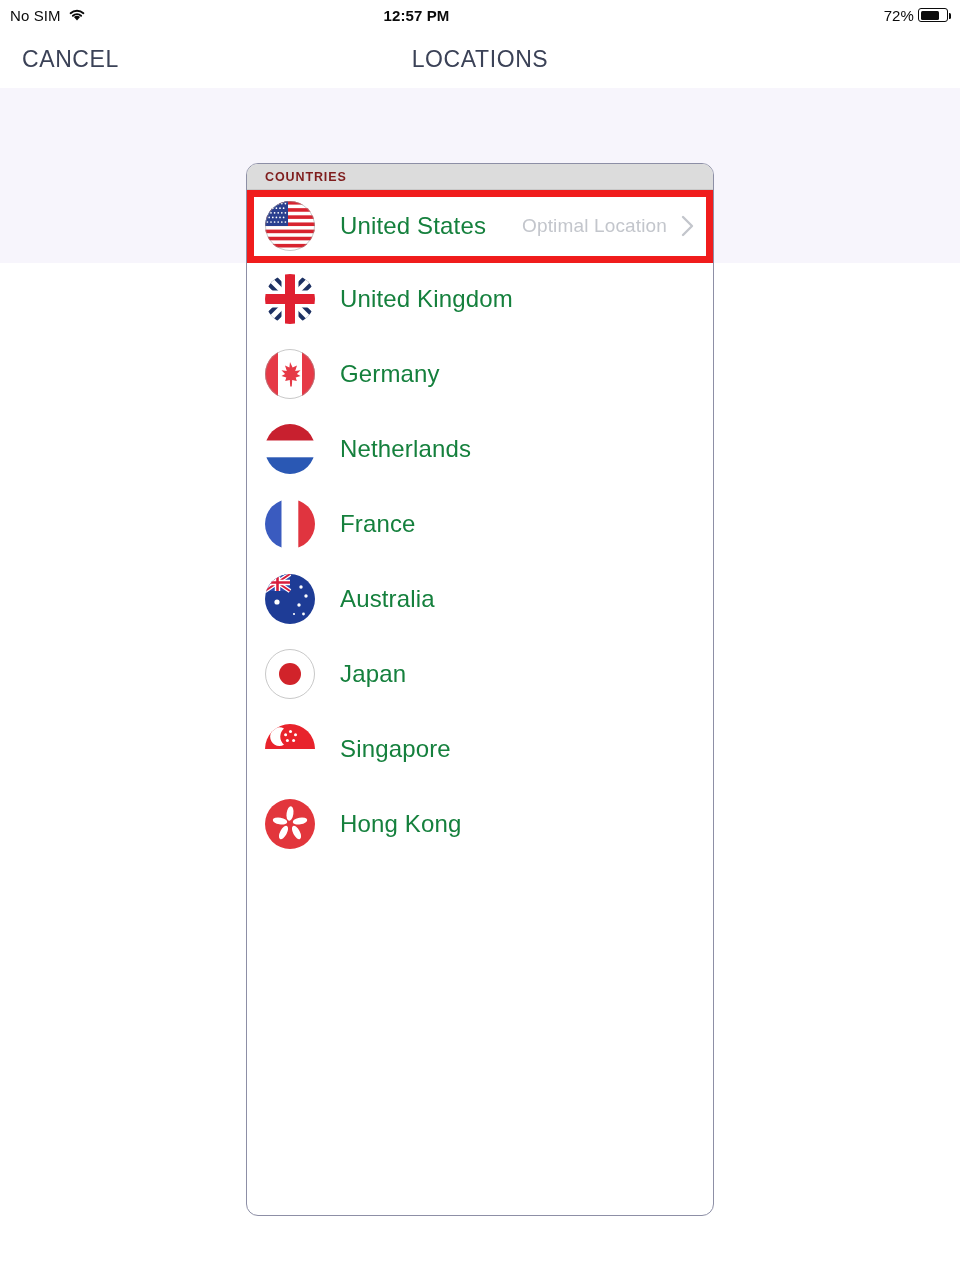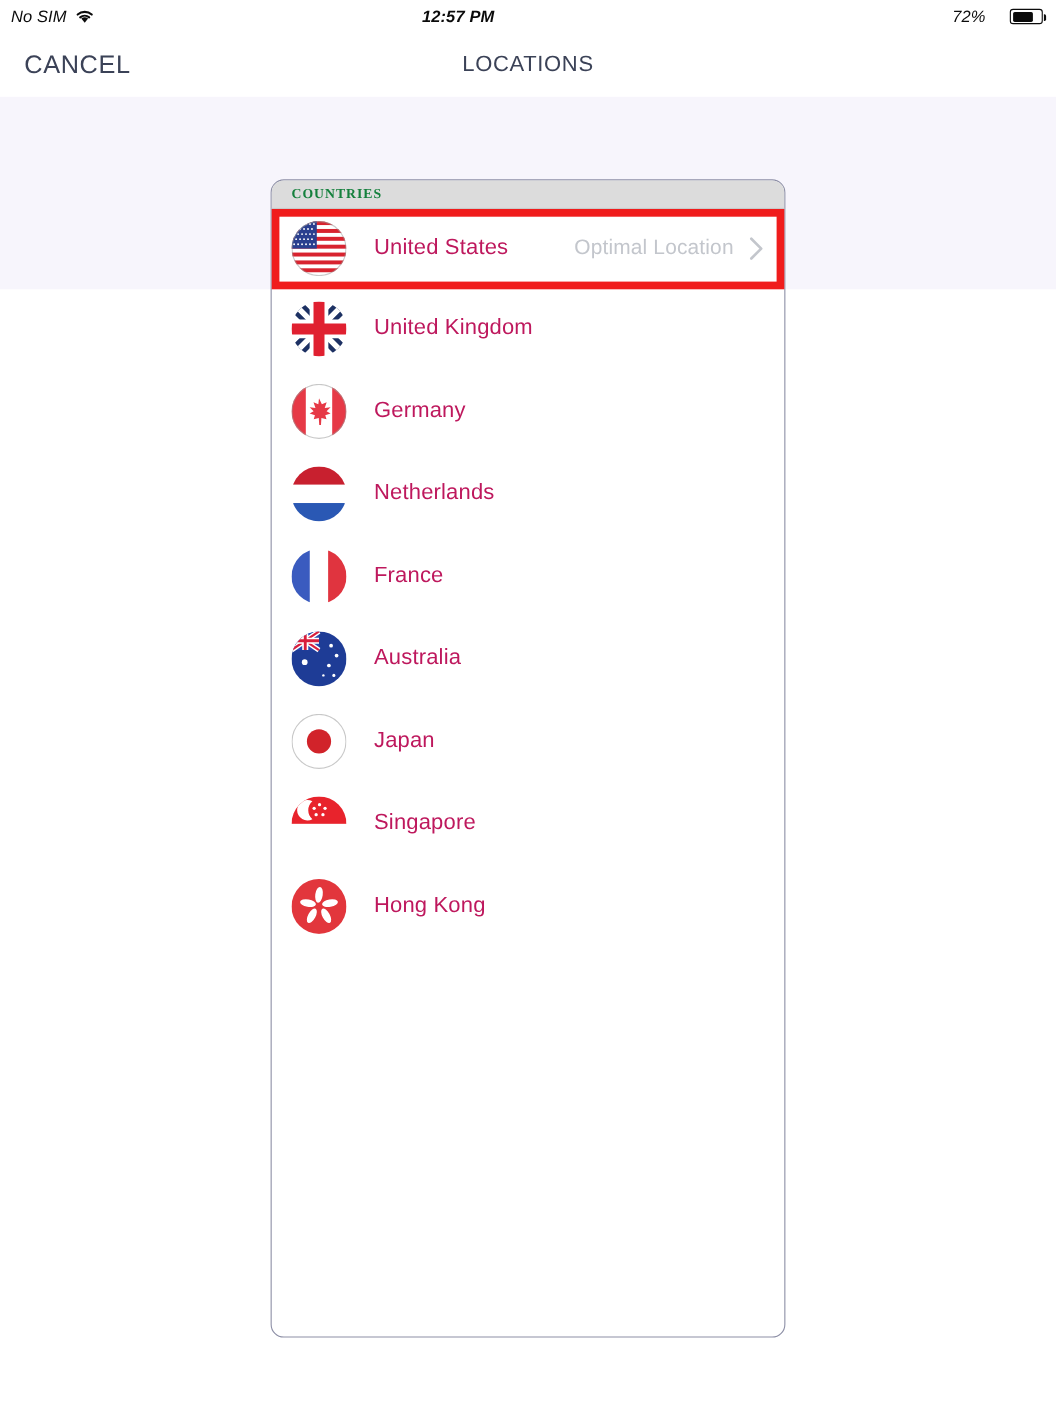--- a/index.html
+++ b/index.html
@@ -12,70 +12,70 @@
   #screen { position:relative; width:960px; height:1280px; overflow:hidden; background:#ffffff; }
 
   
   .statusbar {
     position:absolute; left:0; top:0; width:960px; height:30px;
     display:flex; align-items:center; color:#0b0b0b;
     font-size:16px;
   }
   .sb-left { position:absolute; left:10px; display:flex; align-items:center; gap:7px; }
   .sb-center { position:absolute; left:0; width:833px; text-align:center; font-weight:bold; font-size:15px; }
-  .sb-right { position:absolute; right:12px; display:flex; align-items:center; gap:22px; }
-  .sb-text { font-size:15px; letter-spacing:0.1px;font-style:italic; }
+  .sb-right { position:absolute; right:12px; display:flex; align-items:center; gap:4px; }
+  .sb-text { font-size:15px; letter-spacing:0.1px; }
   .wifi { display:block; }
   .battery { position:relative; width:30px; height:14px; border:1.6px solid #0b0b0b; border-radius:3px; }
   .battery:after {
     content:""; position:absolute; right:-4px; top:4px; width:2.4px; height:6px;
     background:#0b0b0b; border-radius:0 1.5px 1.5px 0;
   }
   .battery-fill { position:absolute; left:1.5px; top:1.5px; bottom:1.5px; background:#0b0b0b; border-radius:1.5px; }
 
   
   .navbar { position:absolute; left:0; top:30px; width:960px; height:58px; }
   .nav-cancel {
     position:absolute; left:20px; top:50%; transform:translateY(-50%);
     font-size:23px; letter-spacing:0.6px; color:#3b4257; background:none; border:none;
     font-family:"Liberation Sans", sans-serif; cursor:pointer; padding:4px 2px;
   }
   .nav-title {
     position:absolute; left:0; width:960px; top:50%; transform:translateY(-50%);
-    text-align:center; font-size:20px; letter-spacing:0.6px; color:#3b4257;
+    text-align:center; font-size:23px; letter-spacing:0.6px; color:#3b4257;
   }
 
   
   .tint-band { position:absolute; left:0; top:88px; width:960px; height:175px; background:#f7f5fc; }
 
   
   .panel {
     position:absolute; left:246px; top:163px; width:468px; height:1053px;
     background:#ffffff;
     border:1px solid #8d8fa6;
     border-radius:12px;
     overflow:hidden;
   }
   .panel-header {
     height:26px; background:#dcdcdc; border-bottom:1px solid #c9c9c9;
     display:flex; align-items:center; padding-left:18px;
   }
   .panel-header-label {
-    font-size:12.5px; font-weight:bold; letter-spacing:0.9px; color:#15803d;font-family:Liberation Serif, serif;
+    font-size:12.5px; font-weight:bold; letter-spacing:0.9px; color:#7f1d1d;
   }
 
   .list { position:relative; }
   .row {
     position:relative; height:75px;
     display:flex; align-items:center; padding:0 18px 0 18px;
     background:transparent; cursor:pointer;
   }
   .row .flag { flex:0 0 auto; width:50px; height:50px; }
   .row .name {
-    margin-left:25px; font-size:20px; color:#be185d; letter-spacing:0.15px; white-space:nowrap;
+    margin-left:25px; font-size:24px; color:#15803d; letter-spacing:0.15px; white-space:nowrap;
   }
   .row .spacer { flex:1 1 auto; }
   .row .detail { font-size:19px; color:#c3c6cc; letter-spacing:0.15px; margin-right:14px; }
   .row .chev { flex:0 0 auto; width:14px; height:22px; }
 
   
   .row.selected { height:71px; }
 
   
   .highlight {

